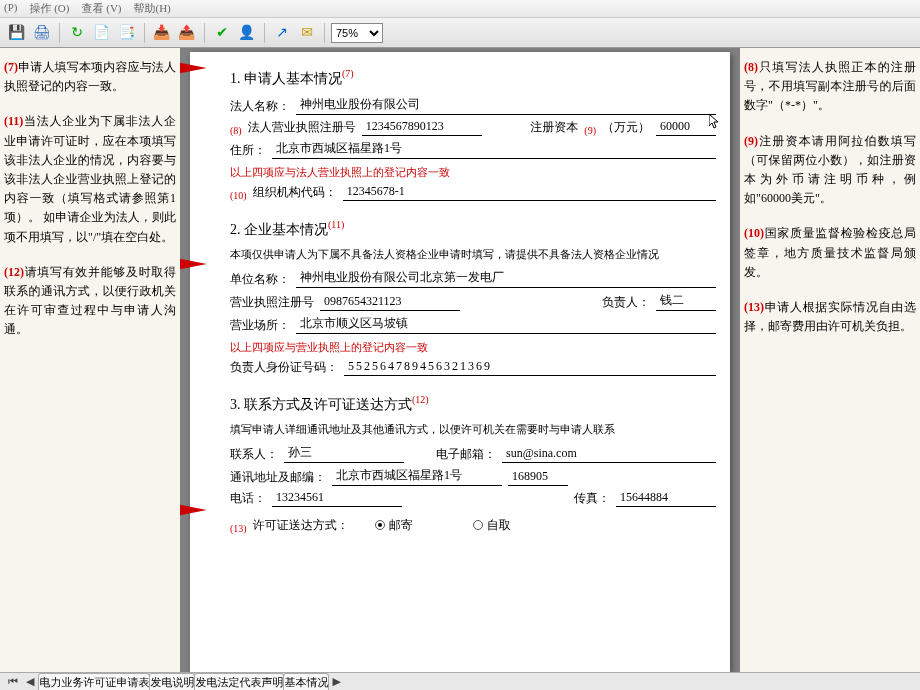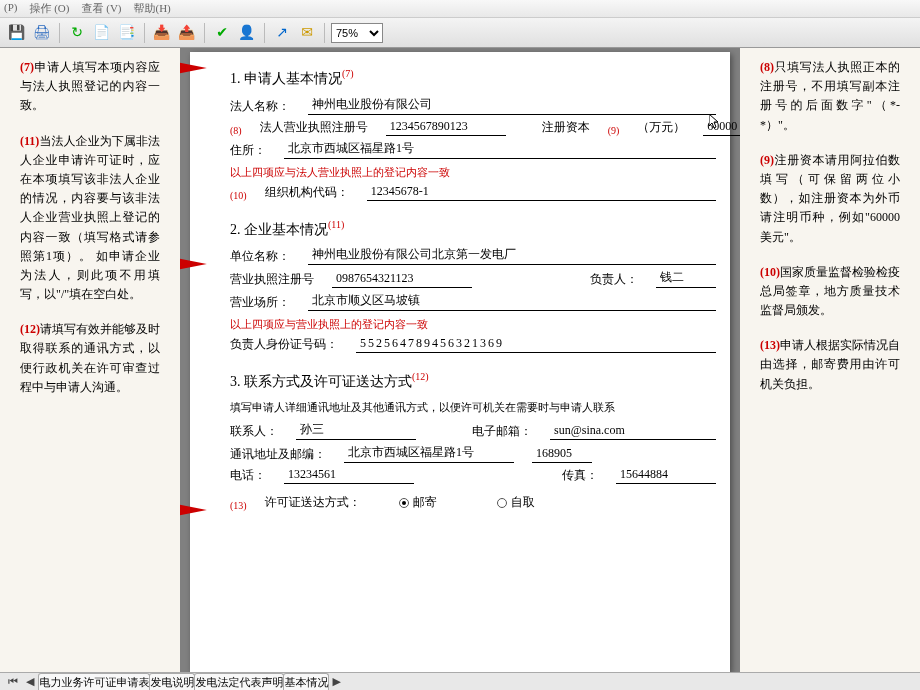--- a/index.html
+++ b/index.html
@@ -53,21 +53,21 @@
 .workspace {
   position: absolute;
   top: 48px;
   bottom: 18px;
   left: 0;
   right: 0;
   background: #d0d0d0;
   display: flex;
 }
 .left-notes, .right-notes {
-  padding: 10px 20px;
+  padding: 10px 4px;
   font-size: 12px;
   line-height: 1.6;
   background: #f8f5ef;
 }
 .left-notes { width: 180px; }
 .right-notes { width: 180px; }
 .note { margin-bottom: 16px; text-align: justify; }
 .note .num { color: #c00; font-weight: bold; }
 .paper-area {
   flex: 1;
@@ -93,21 +93,21 @@
   transform: scaleX(2.2);
 }
 .arrow::before {
   content: "";
   border-left: 14px solid #c00;
   border-top: 6px solid transparent;
   border-bottom: 6px solid transparent;
   display: block;
 }
 .sec-title { font-size: 14px; margin: 6px 0 8px; }
-.row { display: flex; align-items: flex-end; margin: 4px 0; gap: 18px; font-size: 12px; }
+.row { display: flex; align-items: flex-end; margin: 4px 0; gap: 6px; font-size: 12px; }
 .lbl { white-space: nowrap; }
 .ul {
   border-bottom: 1px solid #000;
   min-width: 40px;
   padding: 0 4px 1px;
   white-space: nowrap;
   display: inline-block;
 }
 .ul.flex { flex: 1; }
 .red-hint { color: #c00; font-size: 11px; margin: 6px 0 4px 0; }
@@ -212,20 +212,21 @@
       <div class="red-hint">以上四项应与法人营业执照上的登记内容一致</div>
       <div class="row">
         <span class="sup">(10)</span>
         <span class="lbl">组织机构代码：</span>
         <span class="ul flex">12345678-1</span>
       </div>
 
       <div class="sec-title" style="margin-top:18px">
         <span>2. 企业基本情况</span><span class="sup">(11)</span>
       </div>
+      <div class="desc">本项仅供申请人为下属不具备法人资格企业申请时填写，请提供不具备法人资格企业情况</div>
       <div class="row">
         <span class="lbl">单位名称：</span>
         <span class="ul flex">神州电业股份有限公司北京第一发电厂</span>
       </div>
       <div class="row">
         <span class="lbl">营业执照注册号</span>
         <span class="ul" style="min-width:140px">0987654321123</span>
         <span style="flex:1"></span>
         <span class="lbl">负责人：</span>
         <span class="ul" style="min-width:60px">钱二</span>

